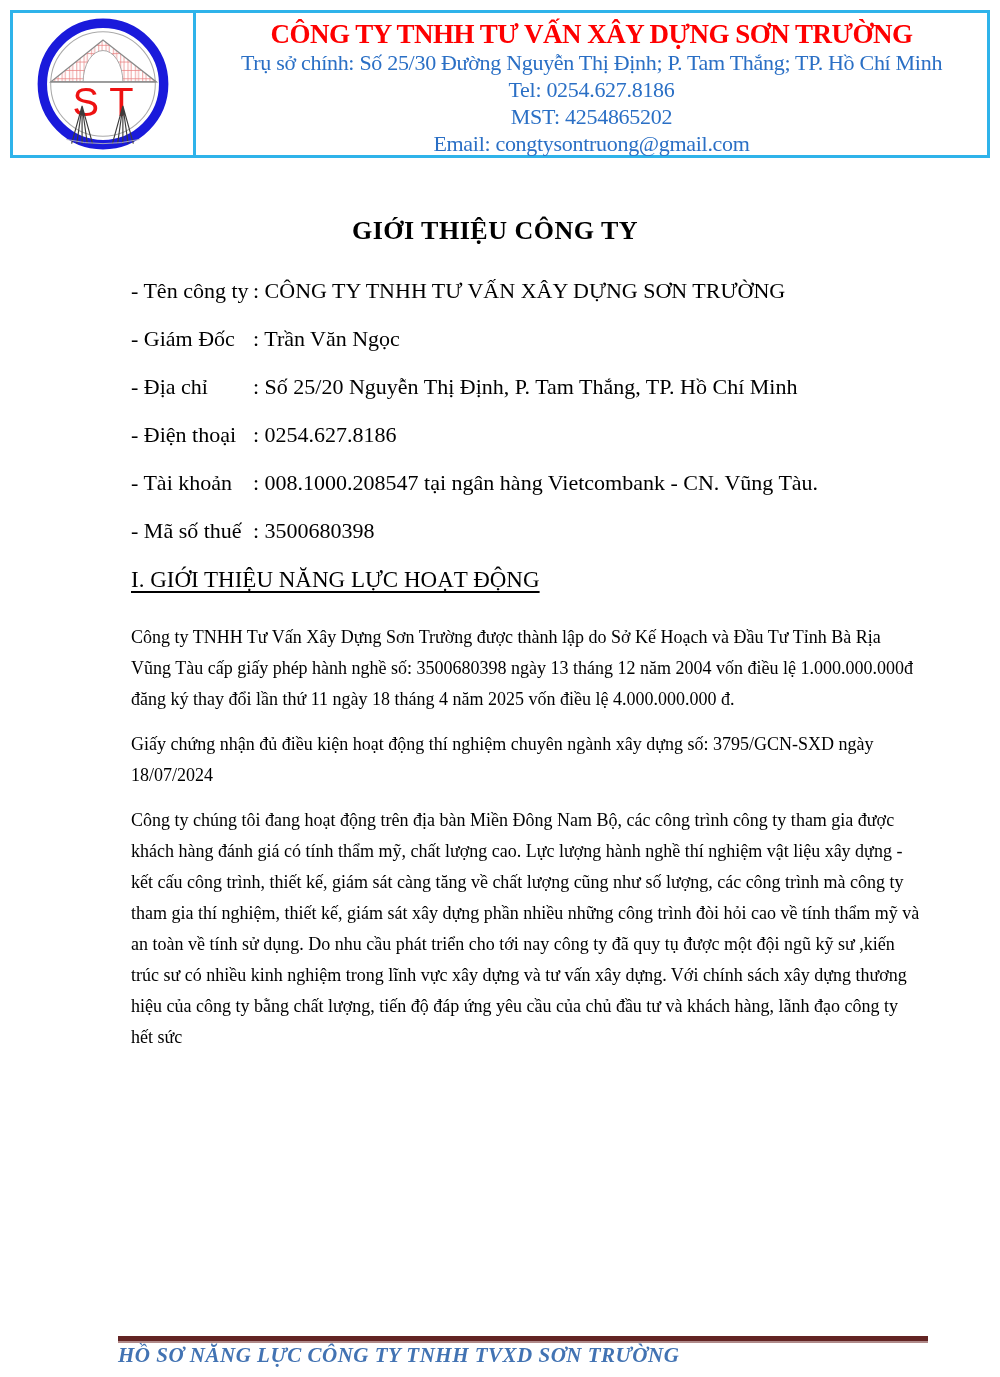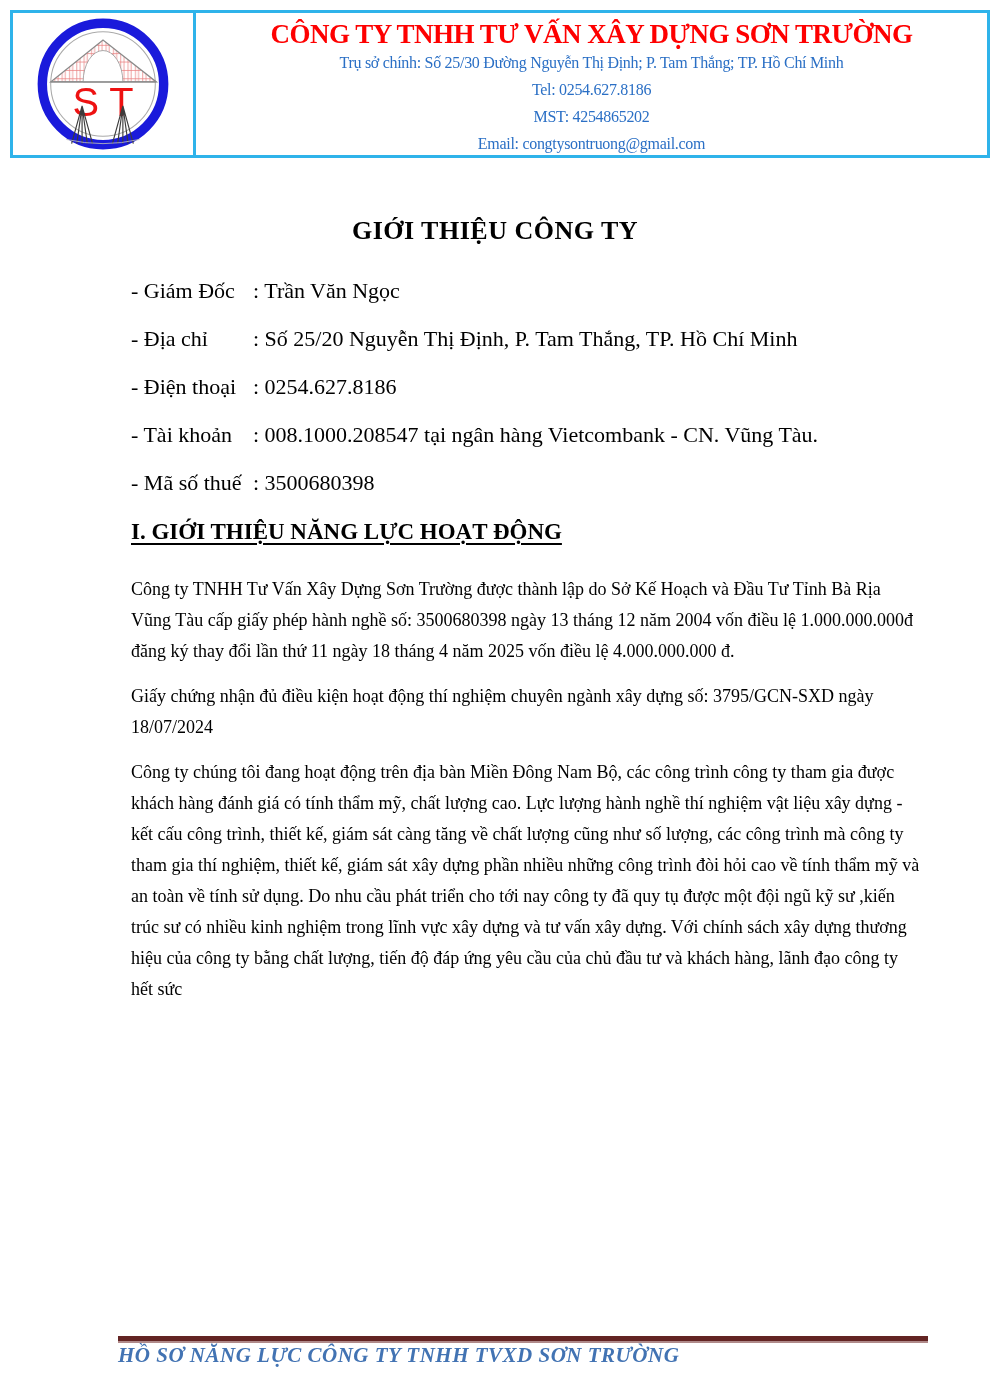--- a/index.html
+++ b/index.html
@@ -39,21 +39,21 @@
   }
   .company-name{
     color:var(--brand-red);
     font-weight:bold;
     font-size:27px;line-height:30px;
     letter-spacing:-0.5px;
     white-space:nowrap;
   }
   .head-info{
     color:var(--header-info-blue);
-    font-size:16px;line-height:27px;
+    font-size:22px;line-height:27px;
     letter-spacing:-0.3px;
     white-space:nowrap;
   }
   
   .doc{
     position:absolute;left:115px;top:158px;width:792px;margin-left:16px;
   }
   .doc-title{
     margin-top:58px;
     text-align:center;
@@ -63,21 +63,21 @@
   }
   .fields{margin-top:34px;}
   .field{
     font-size:22px;line-height:22px;
     margin-bottom:26px;
     white-space:nowrap;
   }
   .field .flabel{display:inline-block;width:122px;}
   .section-heading{
     margin-top:20px;
-    font-weight:bold;font-size:23px;line-height:24px;
+    font-weight:normal;font-size:23px;line-height:24px;
     text-decoration:underline;
     text-underline-offset:4px;
   }
   .para{
     margin-top:14px;
     font-size:18px;line-height:31px;
     text-align:left;
   }
   .para.first{margin-top:30px;}
   
@@ -137,20 +137,23 @@
       <div class="head-info">MST: 4254865202</div>
       <div class="head-info">Email: congtysontruong@gmail.com</div>
     </div>
   </div>
 
   <div class="doc">
     <div class="doc-title">GIỚI THIỆU CÔNG TY</div>
 
     <div class="fields">
       <div class="field">
+        <span class="flabel">- Tên công ty</span><span>: CÔNG TY TNHH TƯ VẤN XÂY DỰNG SƠN TRƯỜNG</span>
+      </div>
+      <div class="field">
         <span class="flabel">- Giám Đốc</span><span>: Trần Văn Ngọc</span>
       </div>
       <div class="field">
         <span class="flabel">- Địa chỉ</span><span>: Số 25/20 Nguyễn Thị Định, P. Tam Thắng, TP. Hồ Chí Minh</span>
       </div>
       <div class="field">
         <span class="flabel">- Điện thoại</span><span>: 0254.627.8186</span>
       </div>
       <div class="field">
         <span class="flabel">- Tài khoản</span><span>: 008.1000.208547  tại ngân hàng Vietcombank - CN. Vũng Tàu.</span>

